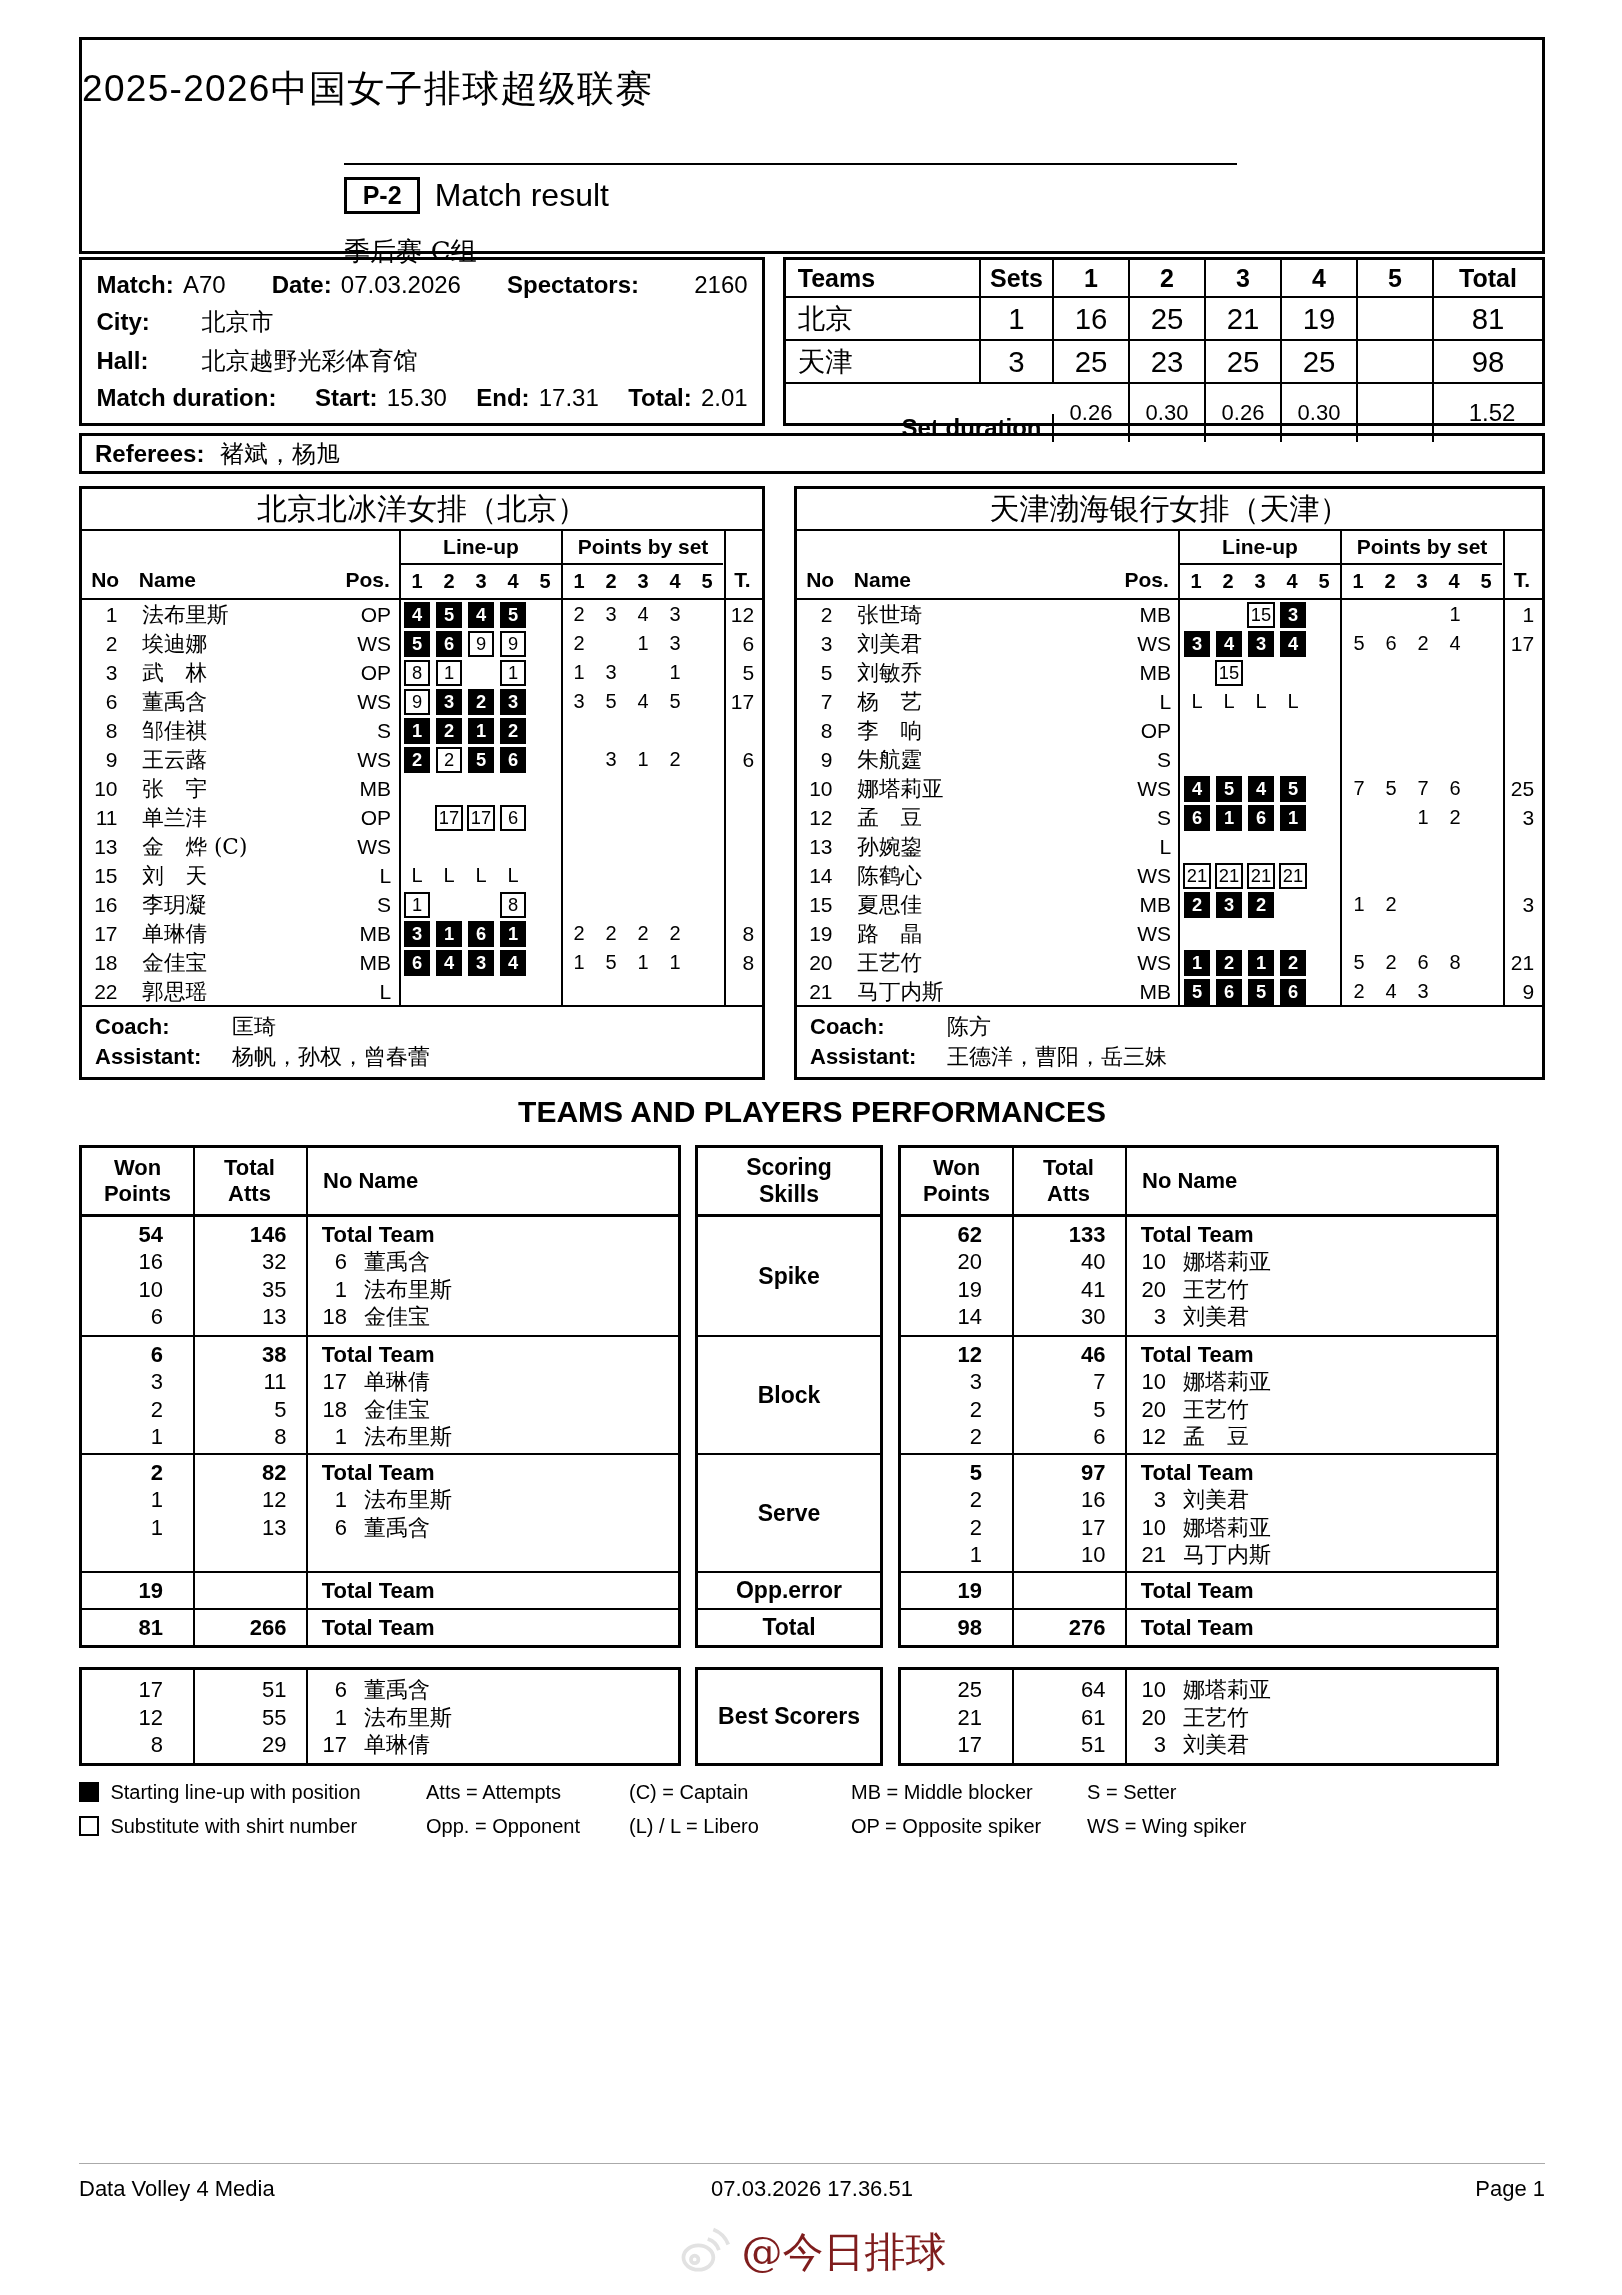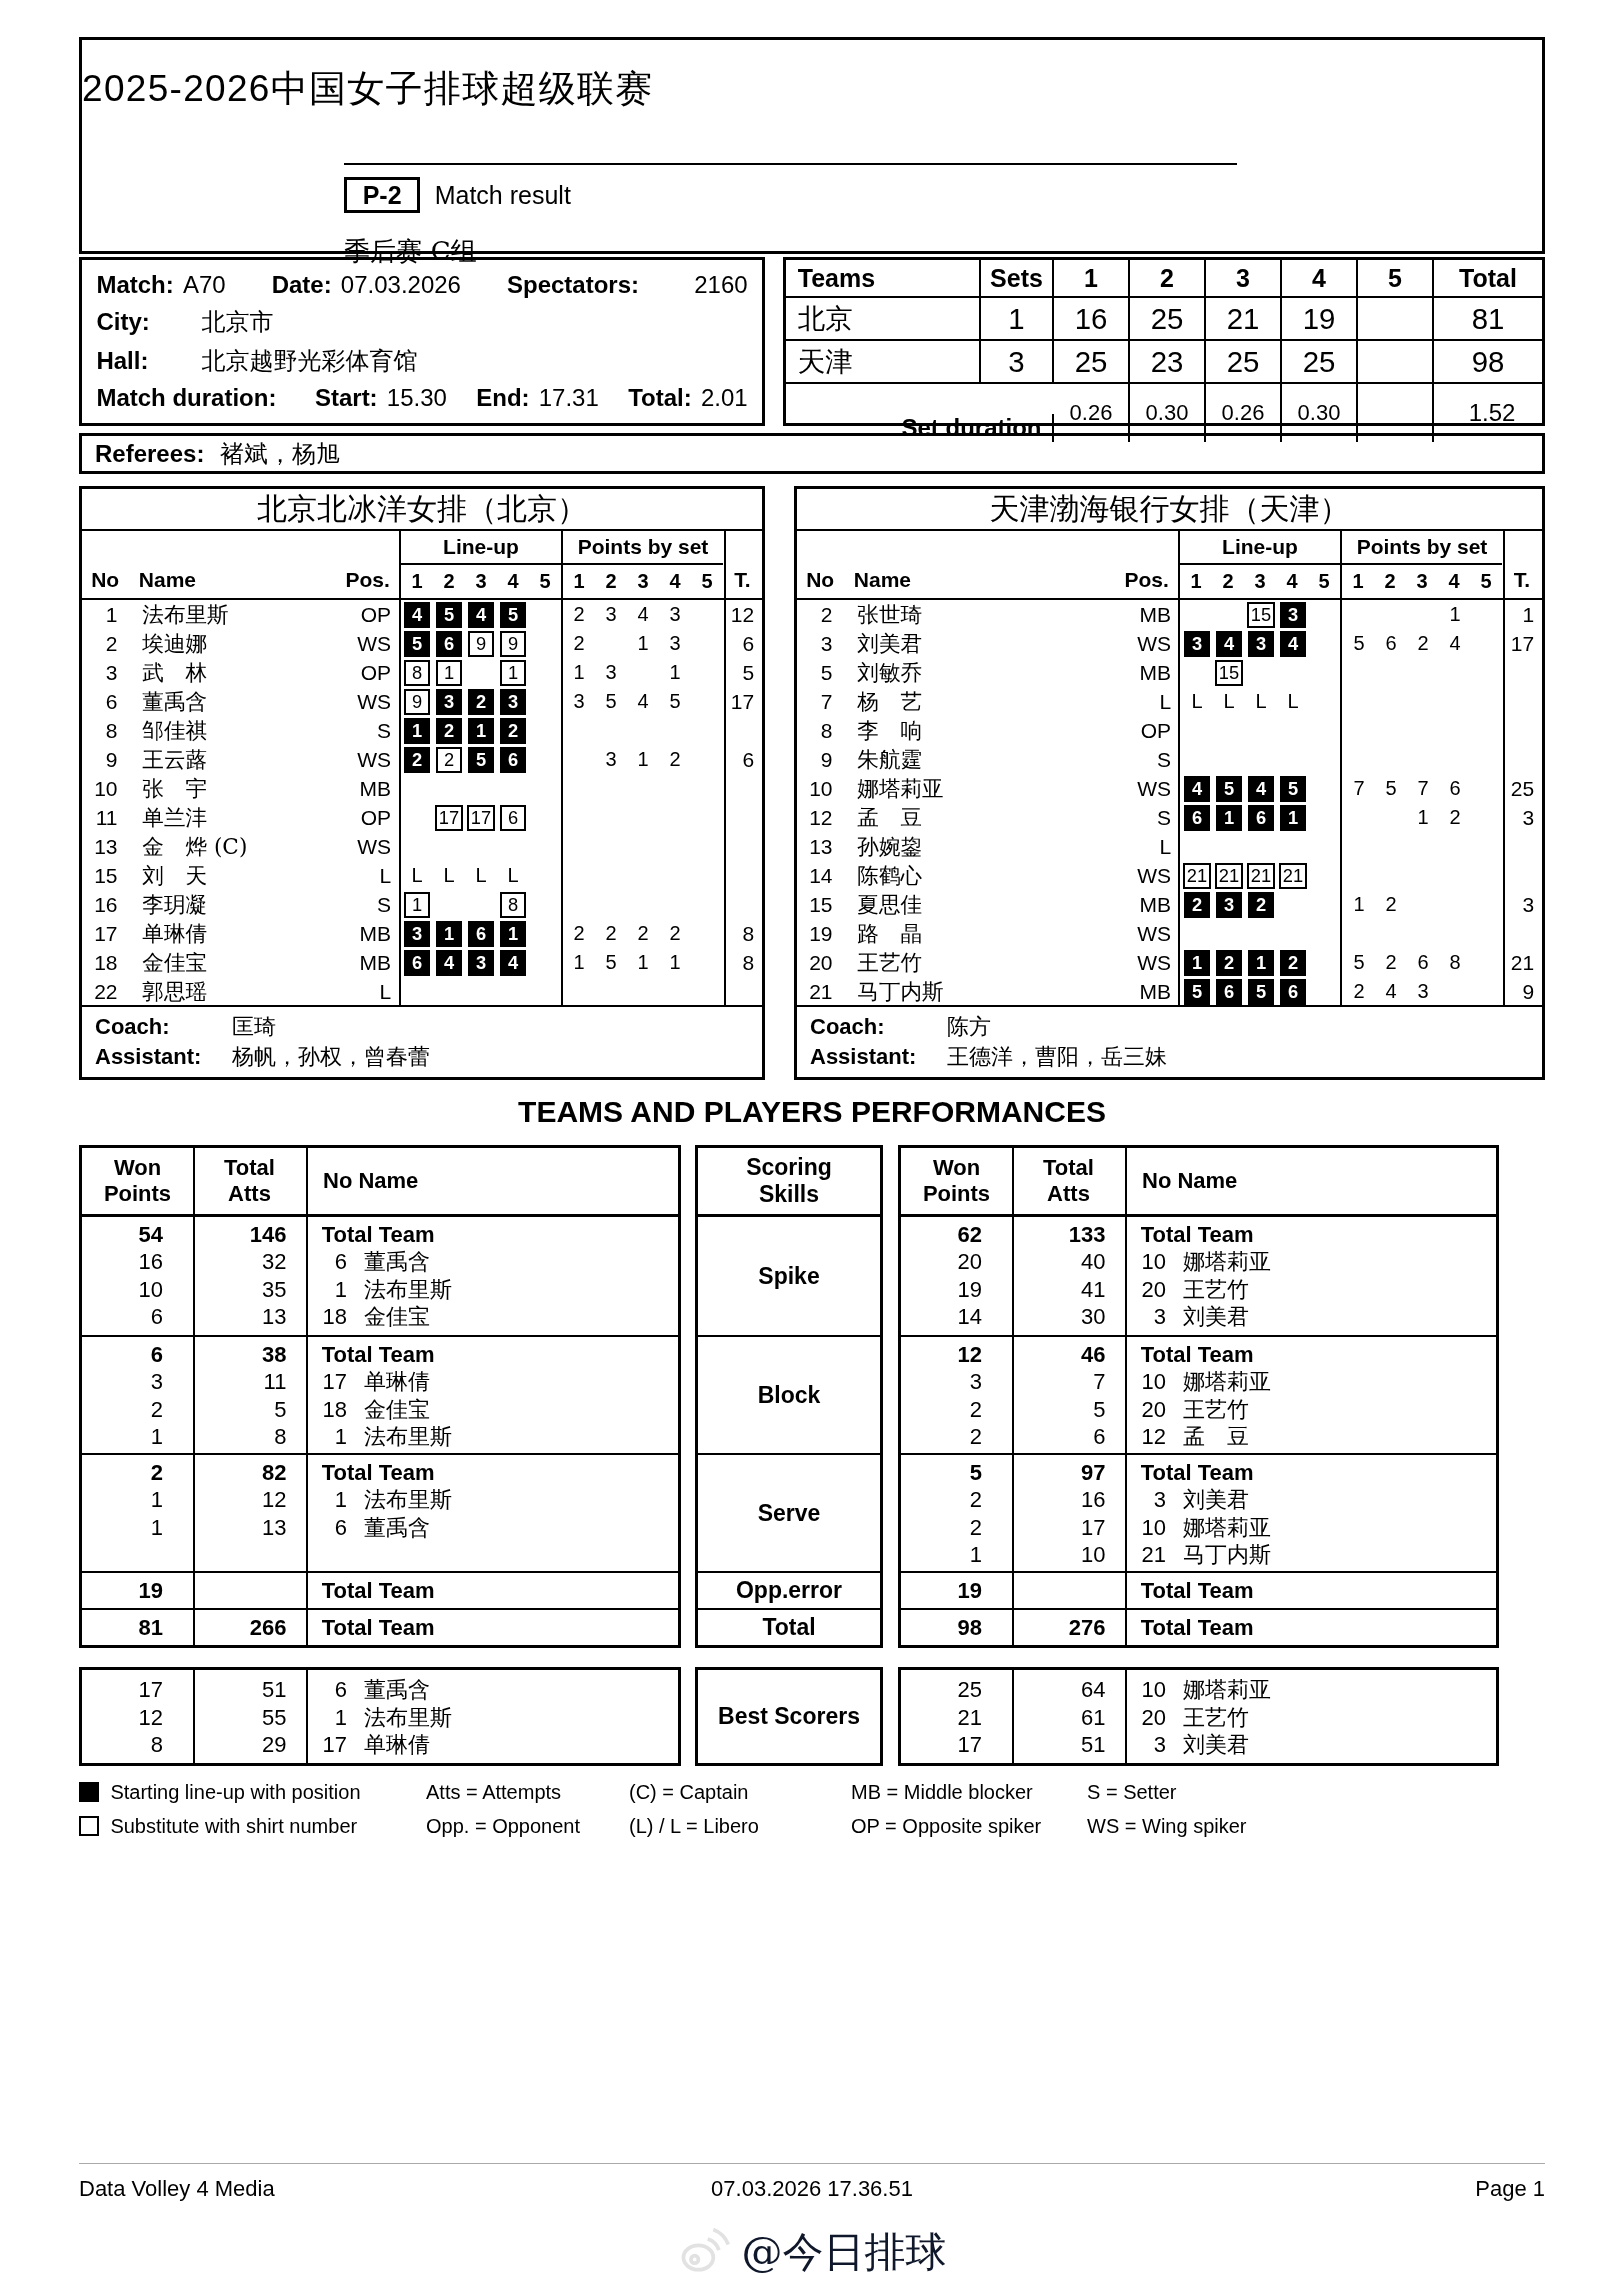--- a/index.html
+++ b/index.html
@@ -8,21 +8,21 @@
   .cjk{font-family:"DejaVu Serif","Liberation Serif",serif;}
   b,.bold{font-weight:bold;}
 
   
   .hdr{position:absolute;left:79px;top:37px;width:1466px;height:217px;border:3.3px solid #000;box-sizing:border-box;}
   .hdr-title{position:absolute;top:24px;left:0;right:0;text-align:left;font-size:37px;letter-spacing:1.3px;
              font-family:Liberation Sans, sans-serif;}
   .hdr-rule{position:absolute;left:262px;top:123px;width:893px;height:2px;background:#000;}
   .hdr-p2row{position:absolute;left:262px;top:137px;display:flex;align-items:center;}
   .p2box{border:3.3px solid #000;padding:0.7px 15.7px;font-weight:bold;font-size:25px;}
-  .p2label{margin-left:14.4px;font-size:25px;}
+  .p2label{margin-left:14.4px;font-size:32px;}
   .hdr-phase{position:absolute;left:262px;top:194px;font-size:26px;}
 
   
   .mbox{position:absolute;left:79px;top:257px;width:686px;height:169px;border:3.3px solid #000;box-sizing:border-box;
         padding:10.5px 14.4px;display:flex;flex-direction:column;justify-content:space-between;font-size:24px;}
   .mline{display:flex;justify-content:space-between;align-items:baseline;}
   .mline .grp{white-space:nowrap;}
   .mline .grp b{margin-right:9.2px;}
   .mline2{display:flex;align-items:baseline;}
   .mlabel{display:inline-block;width:105px;font-weight:bold;}
@@ -126,21 +126,21 @@
   .lg-icon.filled{background:#000;}
   .lg-icon.outline{border:2px solid #000;background:#fff;}
 
   
   .footer-rule{position:absolute;left:79px;top:2163px;width:1466px;height:1.3px;background:#aaa;}
   .footer{position:absolute;left:79px;top:2176px;width:1466px;display:flex;font-weight:normal;font-size:22px;}
   .footer .fl{flex:1;text-align:left;}
   .footer .fc{flex:1;text-align:center;}
   .footer .fr{flex:1;text-align:right;}
   .watermark{position:absolute;left:0;top:2224px;width:100%;display:flex;align-items:center;justify-content:center;
-             color:#0f172a;font-size:41px;font-family:"DejaVu Serif","Liberation Serif",serif;}
+             color:#7f1d1d;font-size:41px;font-family:"DejaVu Serif","Liberation Serif",serif;}
   .wm-icon{margin-right:9.2px;}
 </style>
 </head>
 <body>
 
 <div class="page">
 
   <div class="hdr">
     <div class="hdr-title cjk">2025-2026中国女子排球超级联赛</div>
     <div class="hdr-rule"></div>

